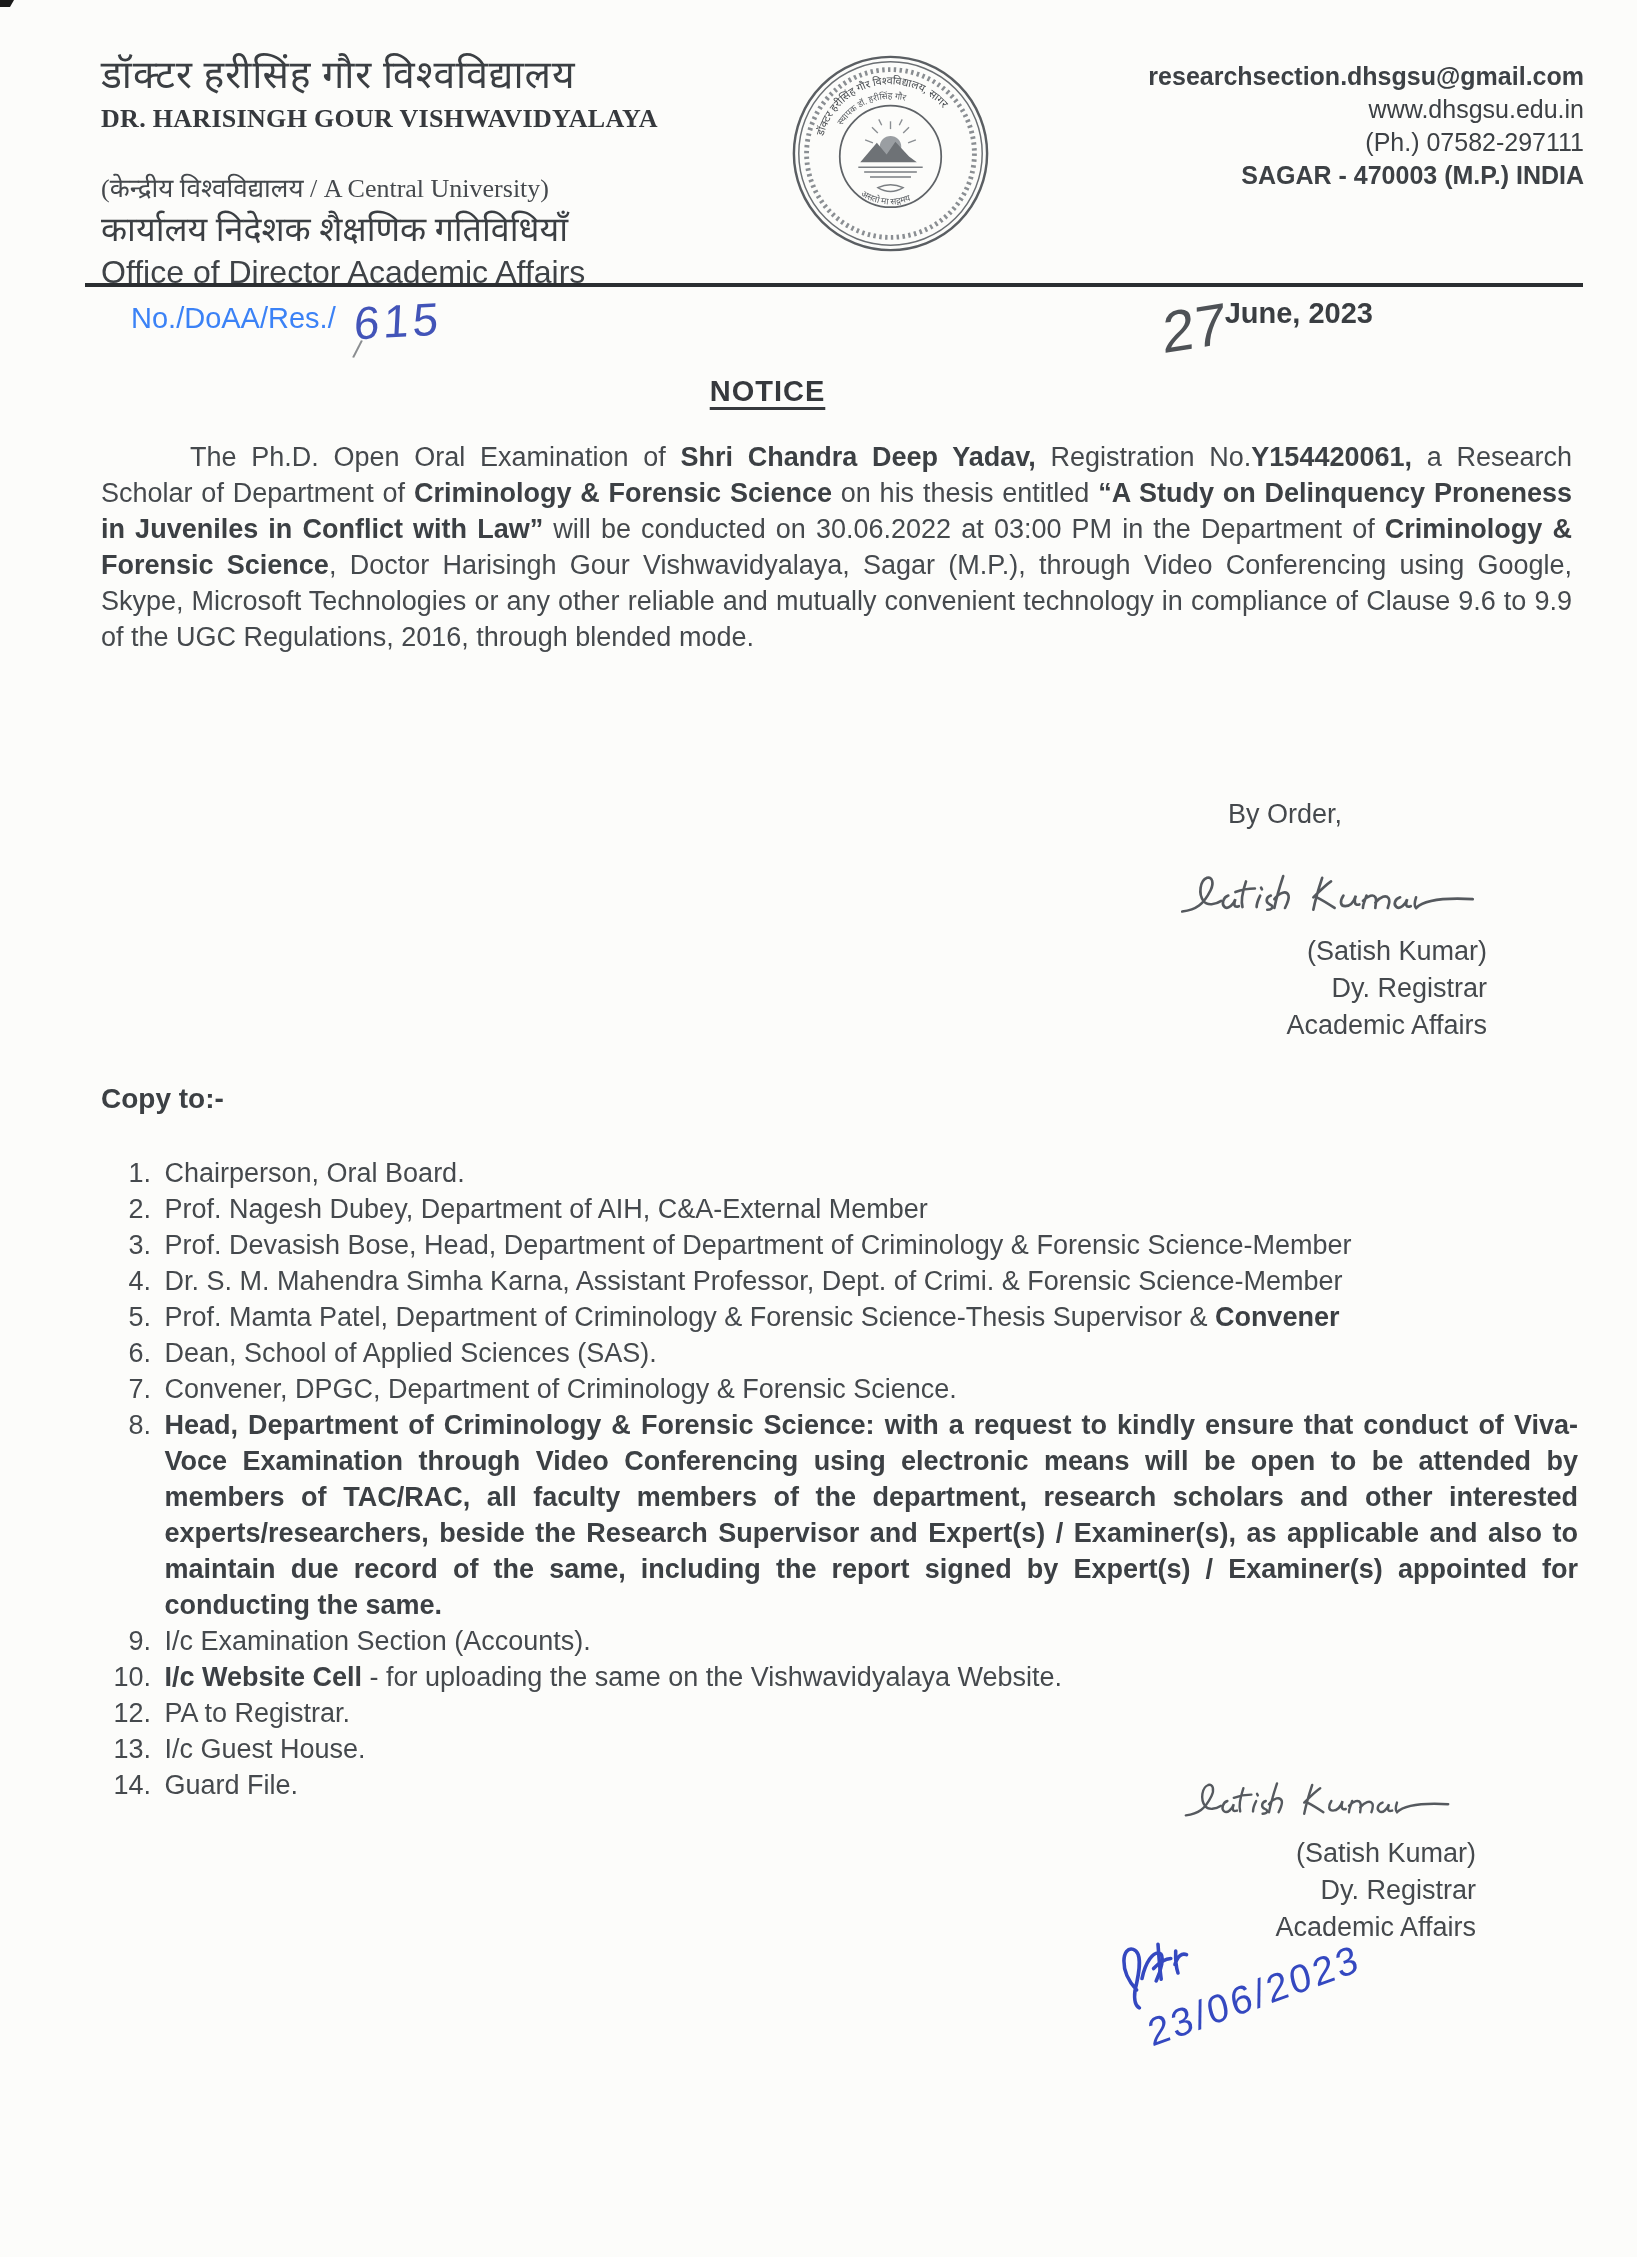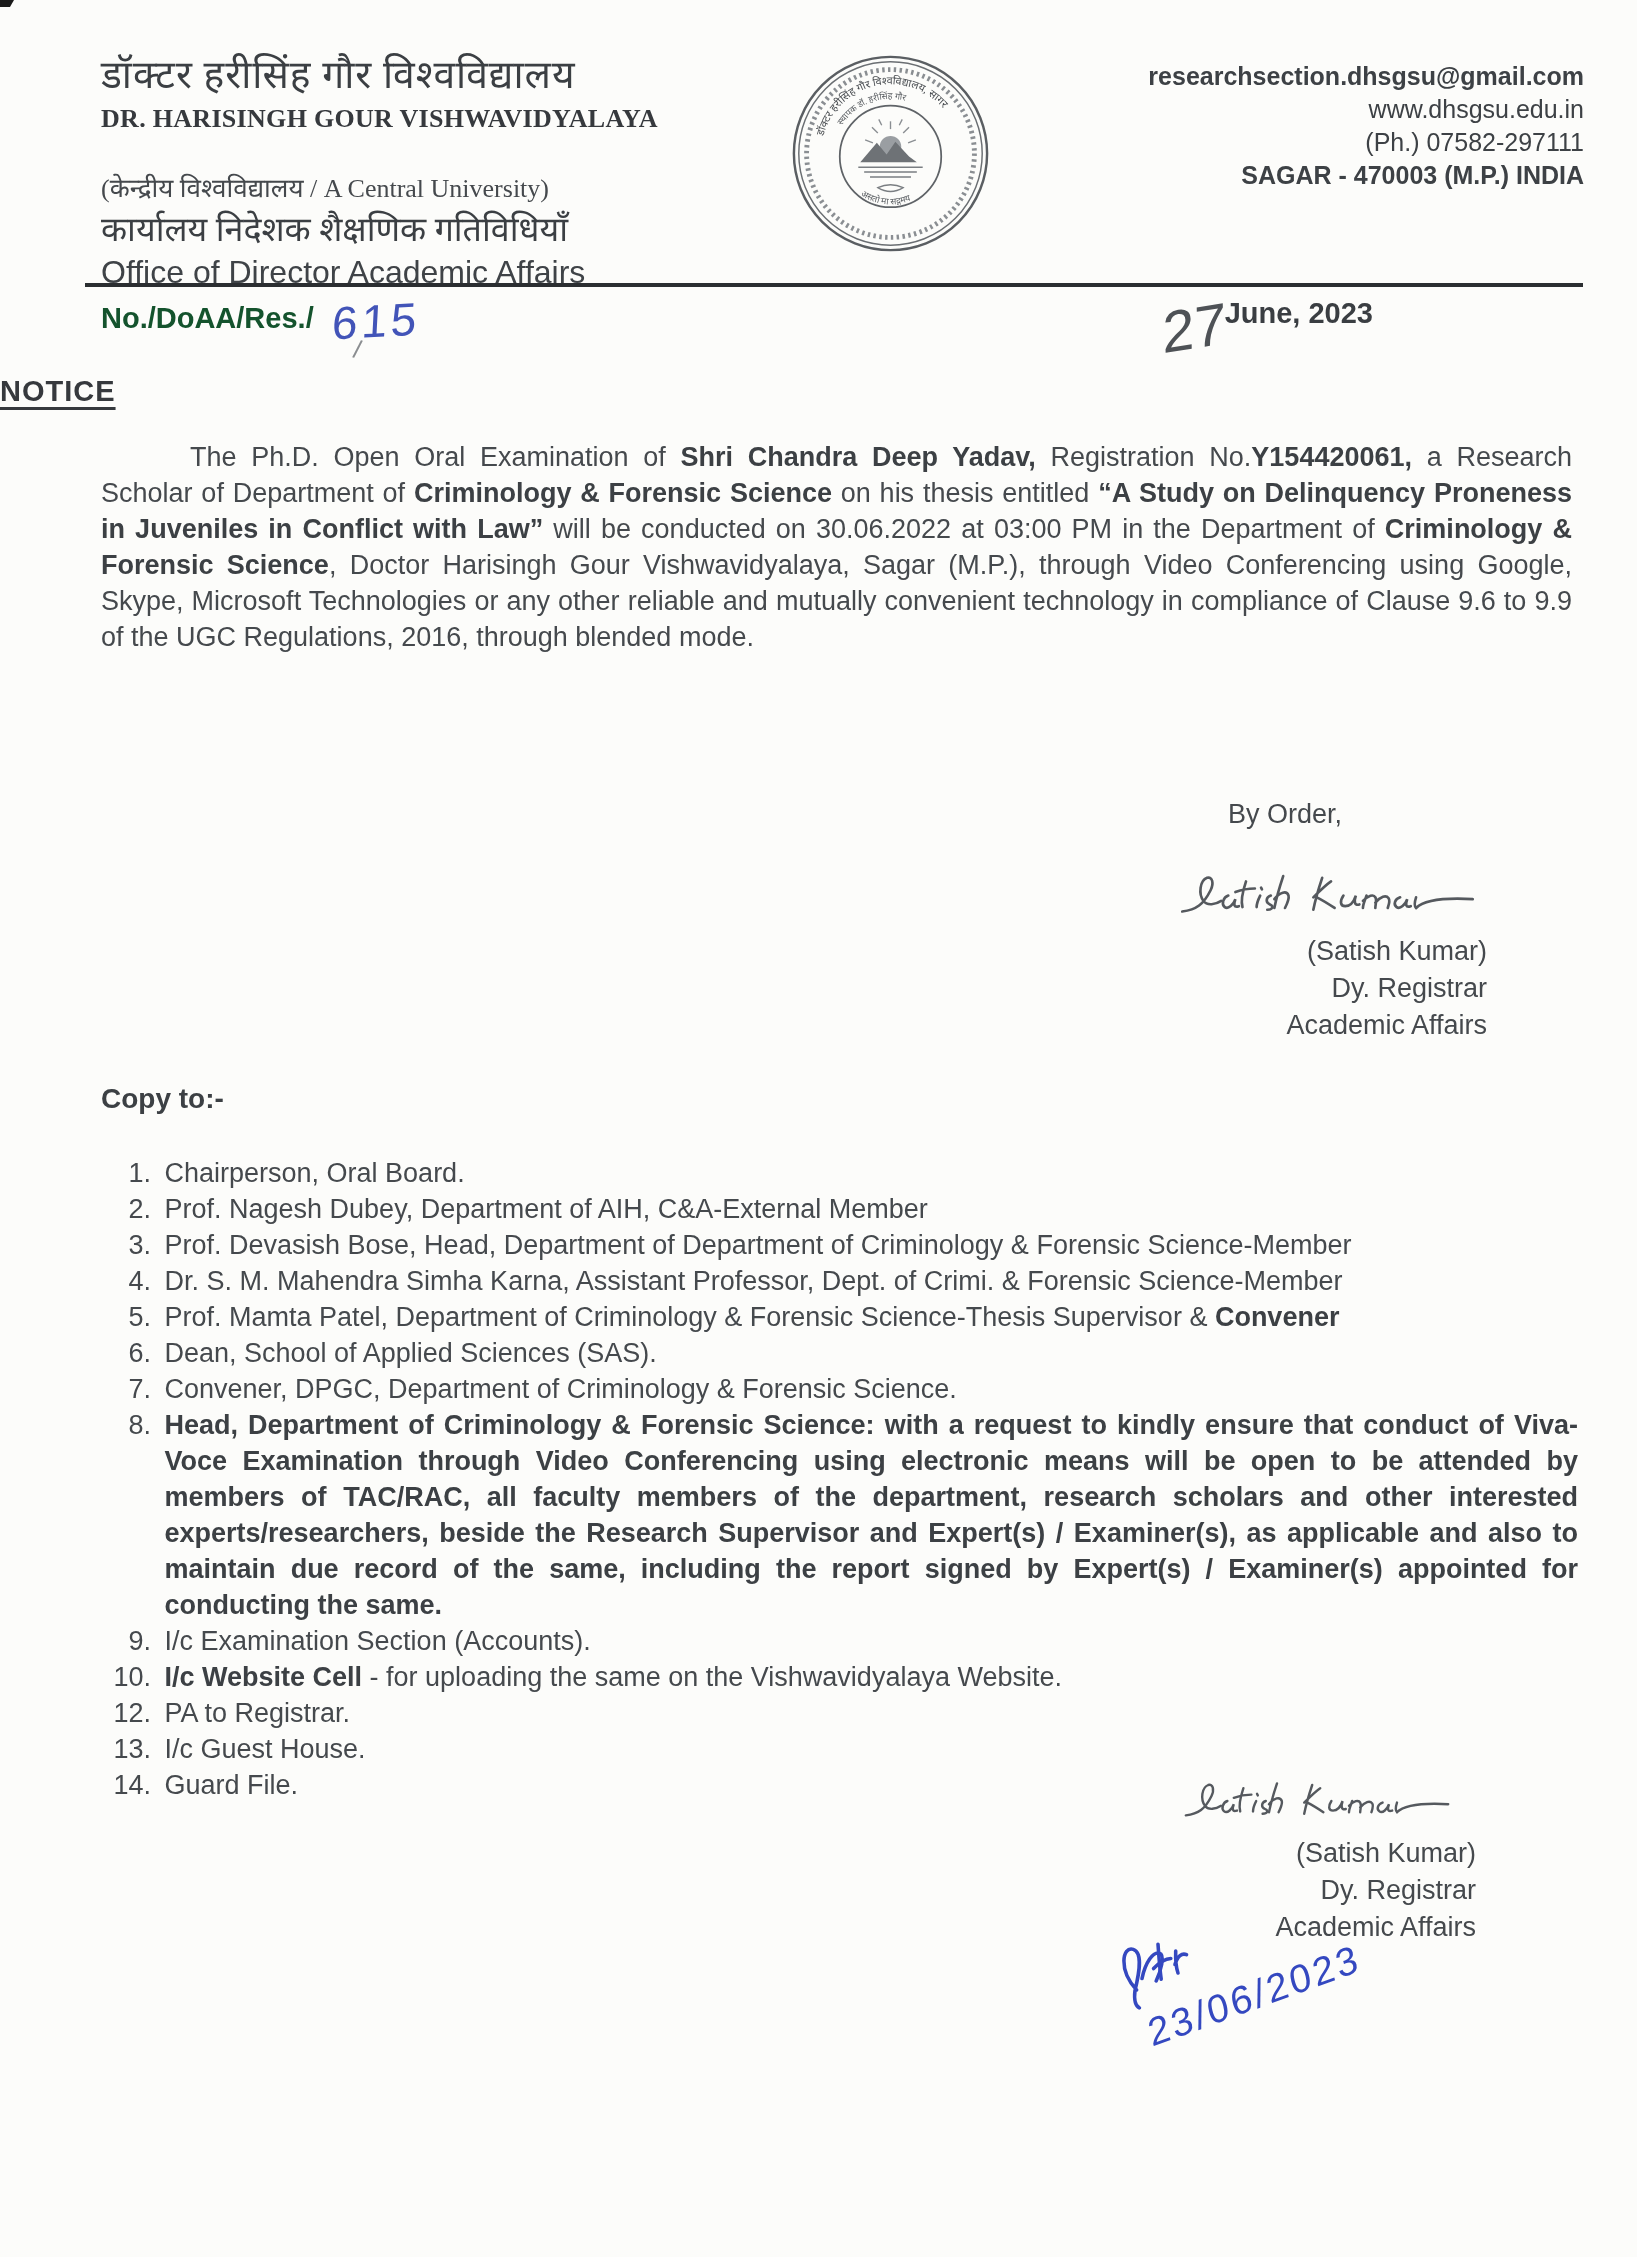--- a/index.html
+++ b/index.html
@@ -24,29 +24,29 @@
 
   .seal{position:absolute;left:790px;top:53px;width:201px;height:201px;}
 
   .contact{position:absolute;right:54px;top:60px;text-align:right;font-size:25px;line-height:33px;color:#3d4145;}
   .contact .b{font-weight:bold;}
 
   .rule{position:absolute;left:85px;top:283px;width:1498px;height:3.9px;background:#2b2e31;}
 
   
   .refrow{position:absolute;left:101px;top:294px;width:1482px;height:77px;}
-  .ref-label{font-weight:bold;font-size:29px;color:#14532d;display:inline-block;vertical-align:top;padding-top:7.7px;}
+  .ref-label{font-weight:normal;font-size:29px;color:#3b82f6;display:inline-block;vertical-align:top;padding-top:7.7px;margin-left:30px;}
   .ref-hand{display:inline-block;margin-left:13.5px;font-size:46px;color:#4254b8;transform:rotate(-3deg) skewX(-6deg);letter-spacing:3.9px;}
   .stray-slash{position:absolute;left:253px;top:41px;color:#8a8d90;font-size:25px;transform:rotate(12deg);}
   .dategrp{position:absolute;right:210px;top:0;}
   .date-hand{display:inline-block;font-size:58px;color:#4e5256;transform:rotate(-9deg) skewX(-8deg);vertical-align:-15.4px;margin-right:-5.8px;}
   .date-print{display:inline-block;font-weight:bold;font-size:29px;color:#3a3e42;vertical-align:9.7px;}
 
   
-  .notice-title{position:absolute;left:0;top:375px;width:1535px;text-align:left;font-weight:bold;font-size:29px;color:#36393d;letter-spacing:1px;}
+  .notice-title{position:absolute;left:0;top:375px;width:1535px;text-align:center;font-weight:bold;font-size:29px;color:#36393d;letter-spacing:1px;}
   .notice-title span{text-decoration:underline;text-underline-offset:5.8px;text-decoration-thickness:2.9px;}
 
   .body-text{position:absolute;left:101px;width:1471px;font-size:27px;line-height:36px;text-align:justify;color:#45494d;}
   .p1{top:439px;text-indent:89px;}
   .p2{top:727px;text-indent:89px;}
   .body-text b{color:#3c4044;}
 
   .by-order{position:absolute;left:1228px;top:799px;font-size:27px;color:#45494d;}
 
   .sigblock{position:absolute;width:319px;text-align:right;font-size:27px;line-height:37px;color:#45494d;}

